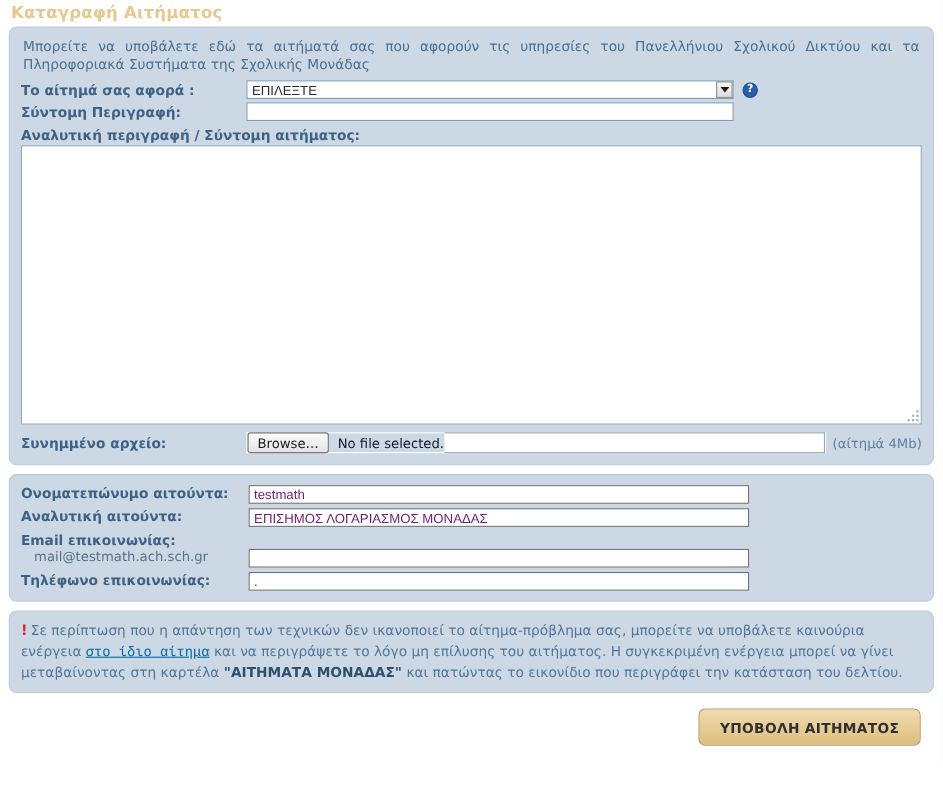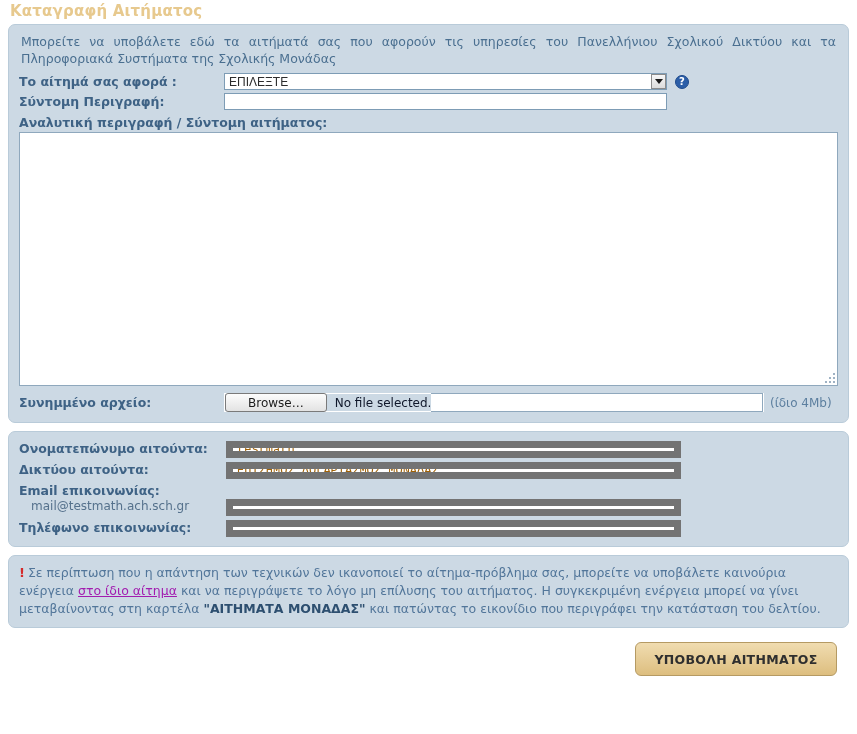--- a/index.html
+++ b/index.html
@@ -202,21 +202,21 @@
   .browse-btn {
     height: 19px;
     min-width: 74px;
     box-sizing: border-box;
     background: linear-gradient(#fcfcfc, #e3e3e3);
     border: 1px solid #7a7a7a;
     border-radius: 3px;
     font-family: "DejaVu Sans", "Liberation Sans", sans-serif;
     font-size: 12px;
     color: #1c1c1c;
-    padding: 0 22px;
+    padding: 0 8px;
     line-height: 16px;
     cursor: pointer;
   }
   .no-file {
     font-size: 12px;
     color: #0f172a;
     margin-left: 8px;
     white-space: nowrap;
   }
   .file-white-strip {
@@ -253,44 +253,45 @@
     font-weight: normal;
     font-size: 12px;
     color: #55718c;
     line-height: 15px;
     margin-left: 12px;
   }
   .c-input {
     width: 455px;
     height: 17px;
     box-sizing: border-box;
-    border: 7px solid #737373;
-    background: #ffffff;
-    font-family: Liberation Mono, monospace;
-    font-size: 12px;
-    color: #a16207;
+    border: 1px solid #737373;
+    background: #ffffff;
+    font-family: Liberation Sans, sans-serif;
+    font-size: 12px;
+    color: #701a75;
     padding: 0 4px;
   }
 
   
   .notice {
     font-size: 12.5px;
     line-height: 18px;
     color: #52769a;
     text-align: left;
   }
   .bang {
     color: #d42a2a;
     font-weight: bold;
     font-size: 13px;
     margin-right: 3px;
   }
   .notice a {
-    color: #a21caf;
+    color: #0369a1;
     text-decoration: underline;
+    font-family: Liberation Mono, monospace;
   }
   .notice b {
     color: #2d4f70;
     font-weight: bold;
   }
 
   
   .submit-wrap {
     display: flex;
     justify-content: flex-end;
@@ -350,34 +351,34 @@
       </div>
     </div>
 
     <div class="file-row">
       <div class="file-label">Συνημμένο αρχείο:</div>
       <div class="file-control">
         <button class="browse-btn">Browse…</button>
         <span class="no-file">No file selected.</span>
         <span class="file-white-strip"></span>
       </div>
-      <span class="size-hint">(ίδιο 4Mb)</span>
+      <span class="size-hint">(αίτημά 4Mb)</span>
     </div>
 
   </div>
 
   <div class="panel panel-contact">
 
     <div class="c-row">
       <div class="c-label">Ονοματεπώνυμο αιτούντα:</div>
       <input class="c-input" type="text" value="testmath" style="">
     </div>
 
     <div class="c-row">
-      <div class="c-label">Δικτύου αιτούντα:</div>
+      <div class="c-label">Αναλυτική αιτούντα:</div>
       <input class="c-input" type="text" value="ΕΠΙΣΗΜΟΣ ΛΟΓΑΡΙΑΣΜΟΣ ΜΟΝΑΔΑΣ" style="">
     </div>
 
     <div class="c-row">
       <div class="c-label">
         <span>Email επικοινωνίας:</span>
         <span class="c-sub">mail@testmath.ach.sch.gr</span>
       </div>
       <input class="c-input" type="text" style="margin-top: 16px;" value="">
     </div>

